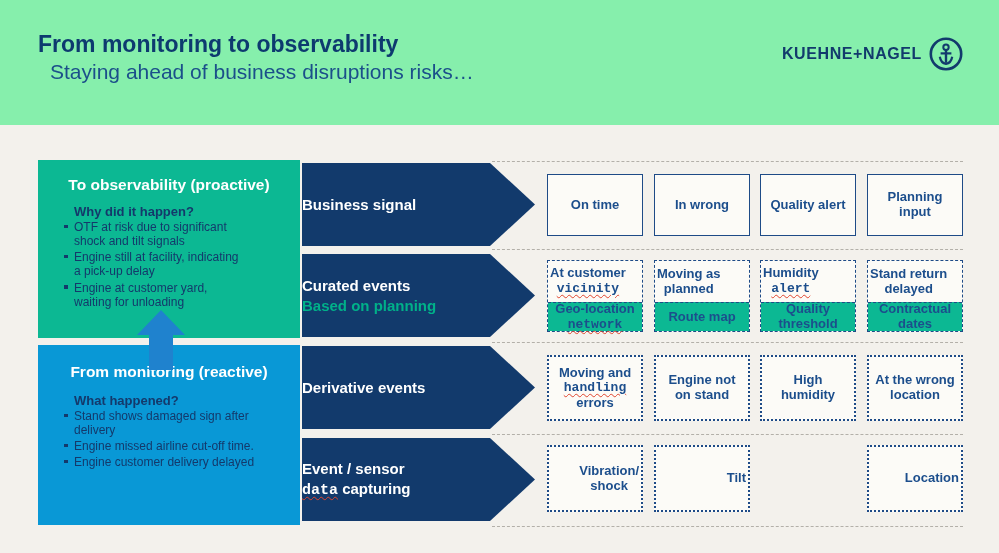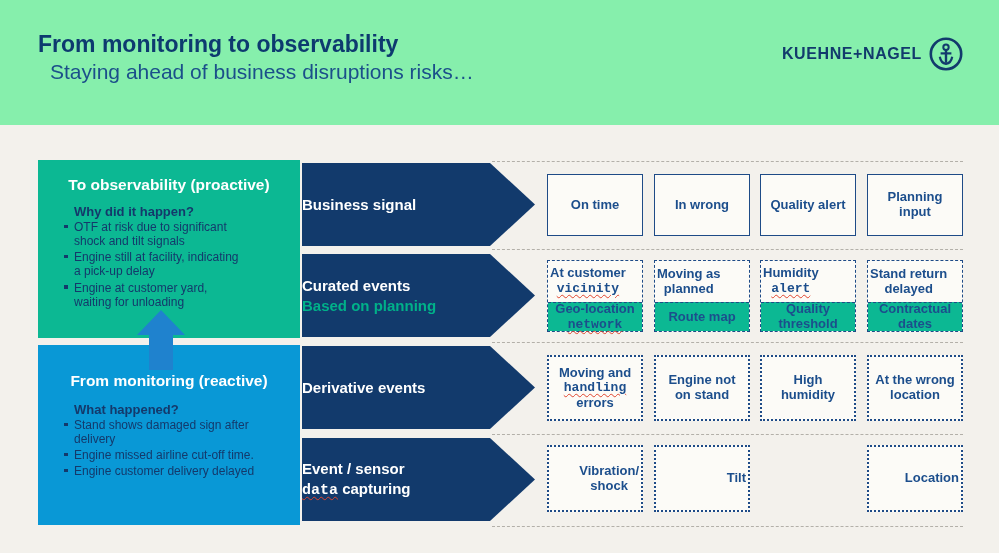--- a/index.html
+++ b/index.html
@@ -12,21 +12,21 @@
   .page-subtitle{position:absolute;left:50px;top:60px;margin:0;font-size:21px;font-weight:400;color:#1b4f8a;}
   .logo{position:absolute;right:36px;top:37px;display:flex;align-items:center;gap:7px;}
   .logo-text{font-size:16px;font-weight:bold;letter-spacing:.6px;color:#123a6c;}
   
   .body-bg{position:absolute;left:0;top:125px;width:999px;height:428px;background:#f3f1ec;}
   
   .panel{position:absolute;left:38px;width:262px;box-sizing:border-box;color:#14396b;}
   .panel.green{top:160px;height:178px;background:#0cb893;}
   .panel.blue{top:345px;height:180px;background:#0998d6;}
   .panel h2{margin:0;text-align:center;color:#ffffff;font-size:15.5px;font-weight:bold;padding-top:16px;}
-  .panel.blue h2{padding-top:27px;}
+  .panel.blue h2{padding-top:18px;}
   .panel .q{font-weight:bold;font-size:13px;margin:10px 0 1px 36px;}
   .panel.blue .q{margin-top:12px;}
   .panel ul{margin:0;padding:0 8px 0 26px;list-style:none;font-size:12px;line-height:1.18;}
   .panel li{position:relative;padding-left:10px;margin-bottom:2px;white-space:pre-line;}
   .panel li::before{content:"";position:absolute;left:0;top:4.5px;width:3.5px;height:3.5px;background:#14396b;}
   .up-arrow{position:absolute;left:137px;top:310px;z-index:3;}
   
   .flow-arrow{
     position:absolute;left:302px;width:233px;height:83px;background:#123a6c;
     clip-path:polygon(0 0,80.7% 0,100% 50%,80.7% 100%,0 100%);

